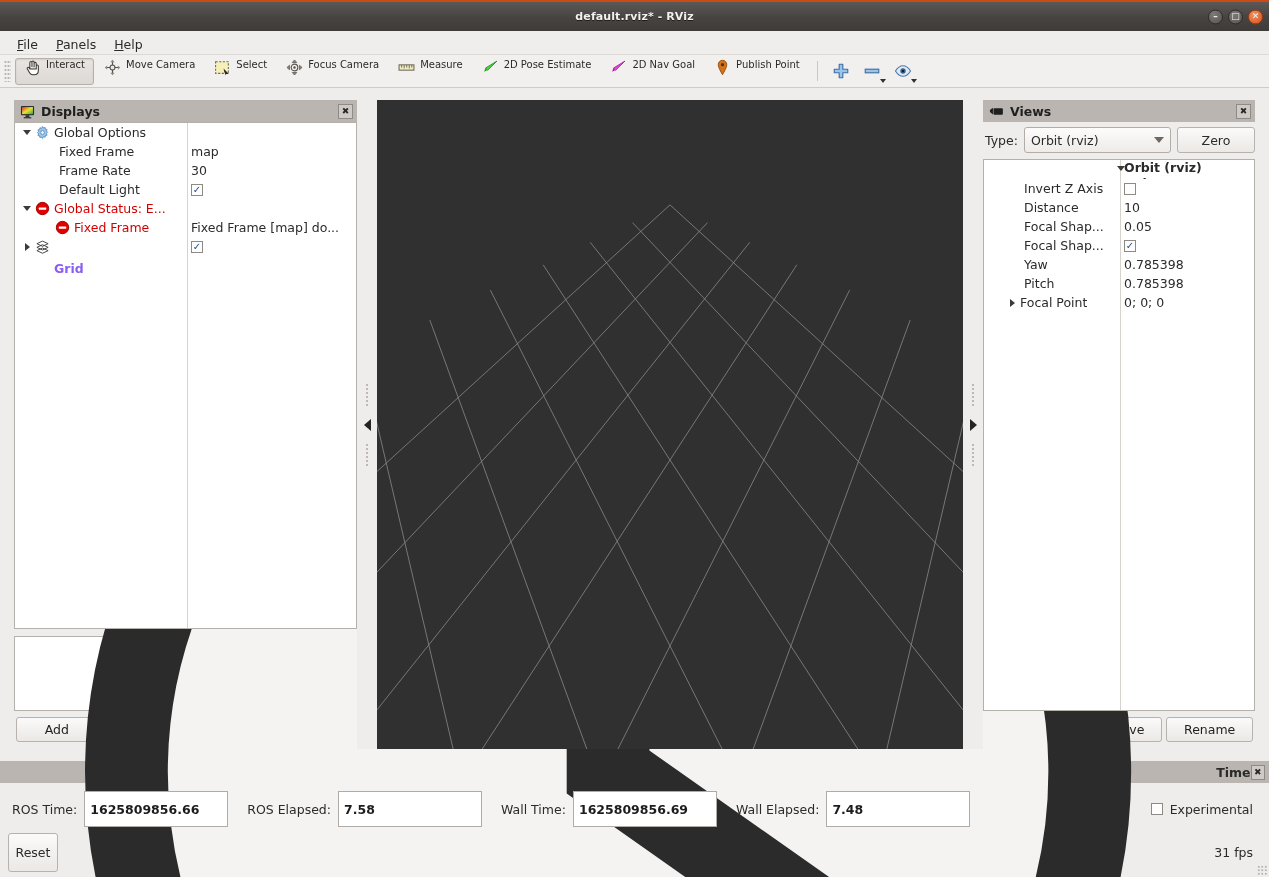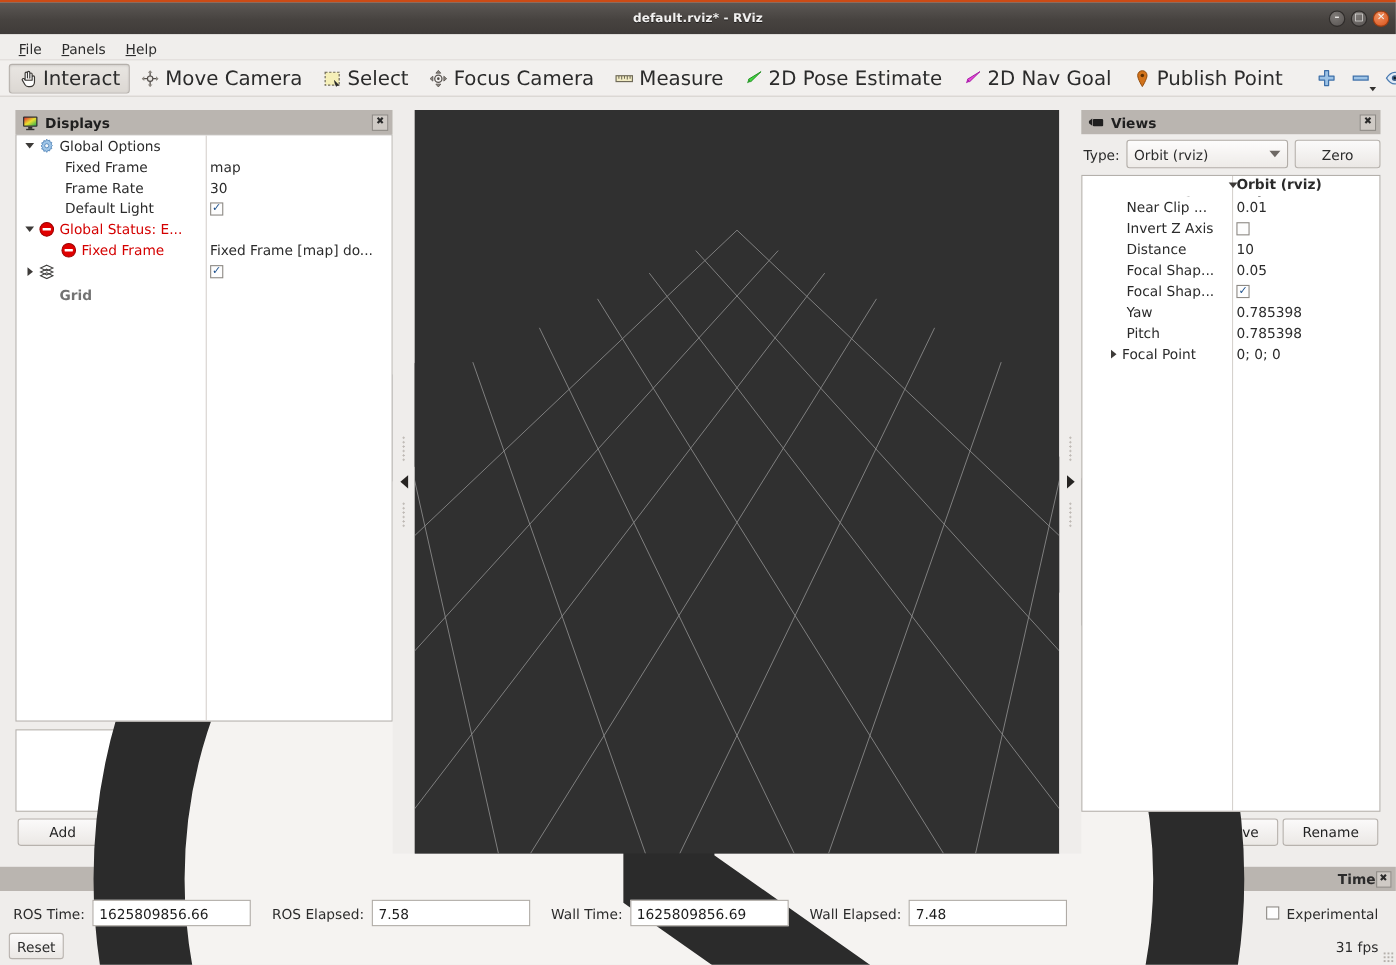--- a/index.html
+++ b/index.html
@@ -77,24 +77,24 @@
     padding-left: 4px;
     gap: 1px;
   }
   .tb-grip {
     width: 7px; height: 22px;
     background-image: radial-gradient(circle, #b9b4af 1px, transparent 1.2px);
     background-size: 3px 4px;
     margin-right: 3px;
   }
   .tool {
-    display: flex; align-items: center; gap: 5px;
+    display: flex; gap: 5px;
     height: 27px; padding: 0 8px;
     border: 1px solid transparent; border-radius: 3px;
-    font-size: 18px; color: #2b2b2b;
+    font-size: 10px; color: #2b2b2b;
     white-space: nowrap; cursor: default;
   }
   .tool.active {
     background: linear-gradient(180deg,#e9e6e2,#dcd8d3);
     border-color: #b5b0ab;
     box-shadow: inset 0 1px 2px rgba(0,0,0,.10);
   }
   .tool .ticon { width: 17px; height: 17px; display: block; flex: 0 0 17px; }
   .tb-sep { width: 1px; height: 20px; background: #ccc7c2; margin: 0 7px; }
   .tool-mini {
@@ -184,21 +184,21 @@
     border-bottom: 4.5px solid transparent;
     border-left: 5.5px solid #3d3a38;
   }
   .row .rowicon { width: 15px; flex: 0 0 15px; height: 15px; margin-right: 4px; }
   .row .label { white-space: nowrap; overflow: hidden; }
   .row .value {
     position: absolute; left: 176px;
     white-space: nowrap; display: flex; align-items: center; gap: 5px;
   }
   .err { color: #d40000; }
-  .grid-blue { color: #737373; font-weight: bold; margin-top: 44px; }
+  .grid-blue { color: #8b5cf6; font-weight: bold; margin-top: 44px; }
   .bold { font-weight: bold; }
 
   .chk {
     width: 12px; height: 12px;
     border: 1px solid #8d8984;
     background: #fdfdfd;
     display: inline-flex; align-items: center; justify-content: center;
     font-size: 10px; color: #1b4f8c; line-height: 1;
   }
   .swatch {
@@ -334,36 +334,36 @@
     padding: 0 4px 0 6px;
   }
   .time-title .dt-text { flex: 1 1 auto; font-size: 12.5px; font-weight: bold; }
   .time-fields {
     display: flex; align-items: center;
     padding: 8px 8px 2px 12px;
     gap: 0;
   }
   .tf-label { font-size: 12.5px; margin-right: 7px; white-space: nowrap; }
   .tf-input {
-    height: 24px;
+    height: 36px;
     background: #ffffff;
     border: 1px solid #b0aba6;
     font-size: 12.5px;
     font-family: inherit;
     color: #1c1c1c;
     padding: 0 5px;
-    display: flex; align-items: center;
+    display: flex; align-items: center; font-weight: bold;
   }
   .tf-gap { width: 19px; }
   .timefoot {
     display: flex; align-items: center;
     padding: 4px 10px 5px 8px;
   }
   .btn-reset {
-    width: 50px; height: 24px;
+    width: 50px; height: 39px;
     background: linear-gradient(180deg,#fbfafa,#ebe8e5);
     border: 1px solid #b7b2ad;
     border-radius: 3px;
     font-size: 12.5px;
     display: flex; align-items: center; justify-content: center;
     cursor: default;
   }
   .exp-wrap {
     position: absolute; right: 16px;
     display: flex; align-items: center; gap: 7px;
@@ -689,26 +689,20 @@
         <div class="row" style="padding-left:4px;flex-direction:column;">
           <span class="expander">
               <i class="tri down"></i>
             </span>
           <span class="label bold">Current View</span>
           <span class="value bold">
             <span>Orbit (rviz)</span>
           </span>
         </div>
 
-        <div class="row" style="padding-left:40px;">
-          <span class="label">Near Clip ...</span>
-          <span class="value">
-            <span>0.01</span>
-          </span>
-        </div>
 
         <div class="row" style="padding-left:40px;">
           <span class="label">Invert Z Axis</span>
           <span class="value">
             <span class="chk"></span>
           </span>
         </div>
 
 
         <div class="row" style="padding-left:40px;">

